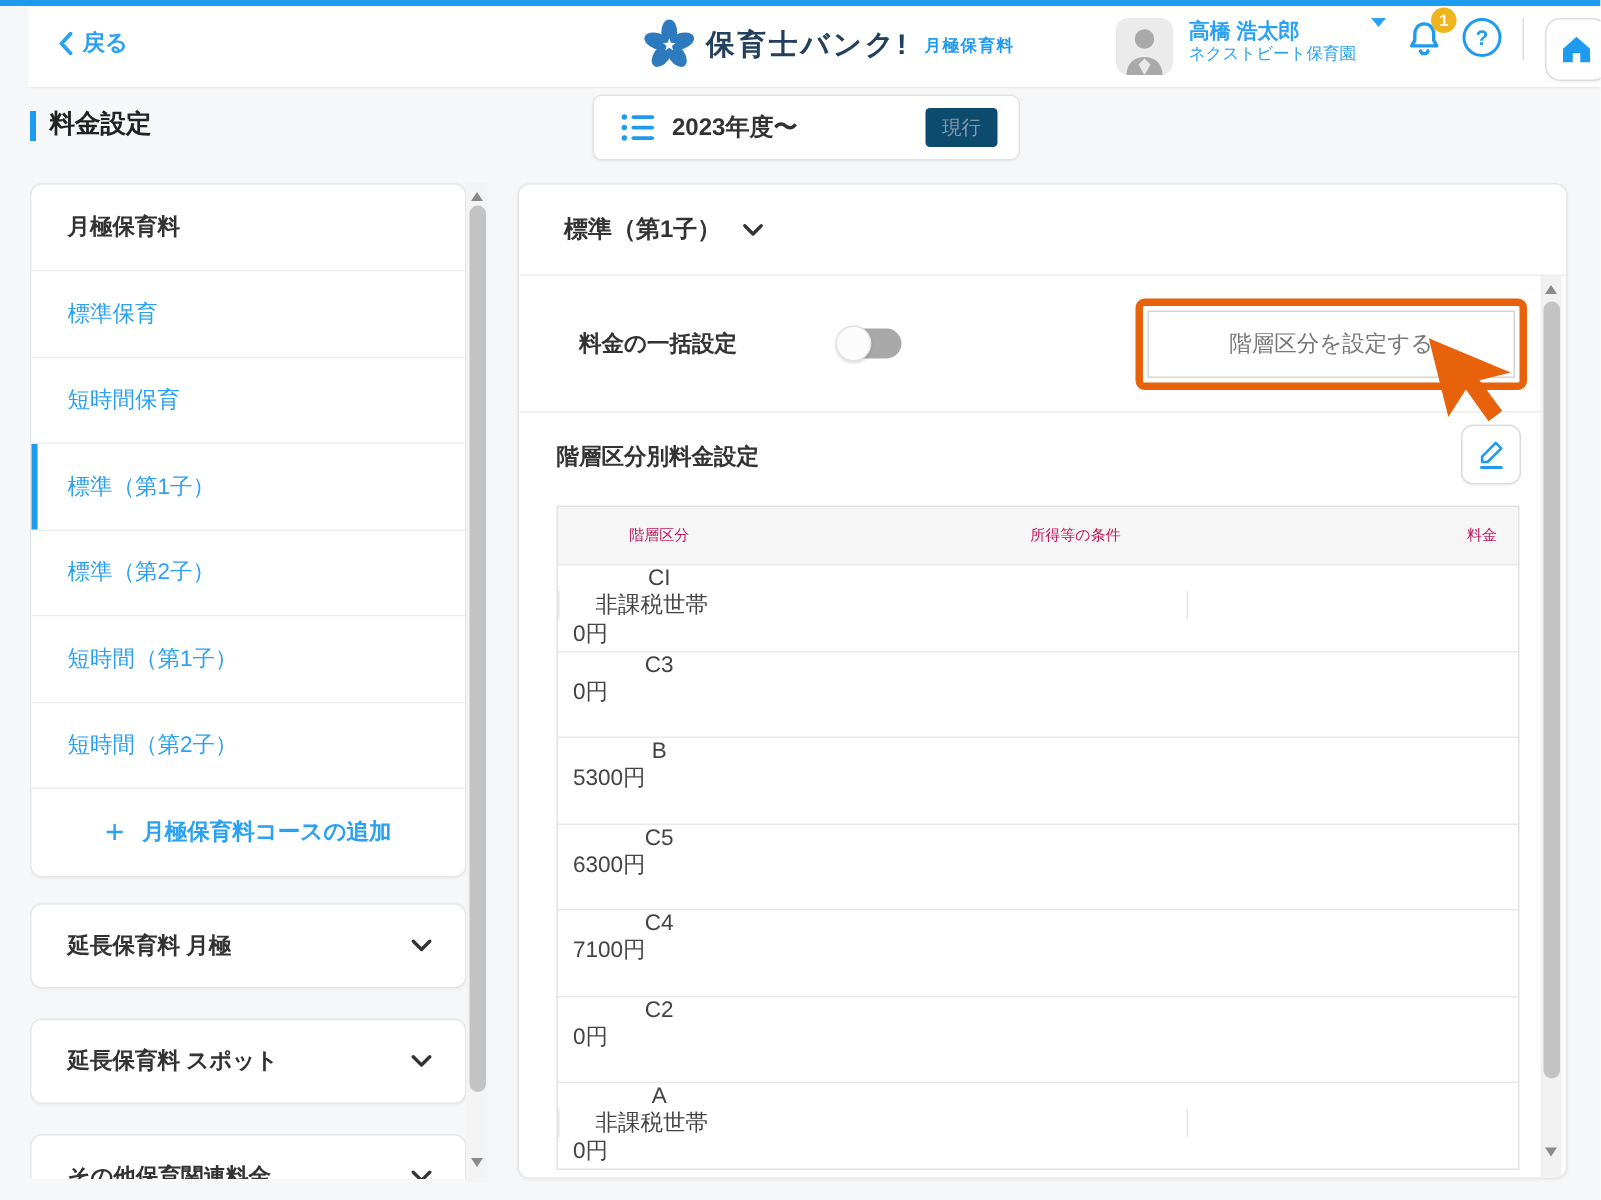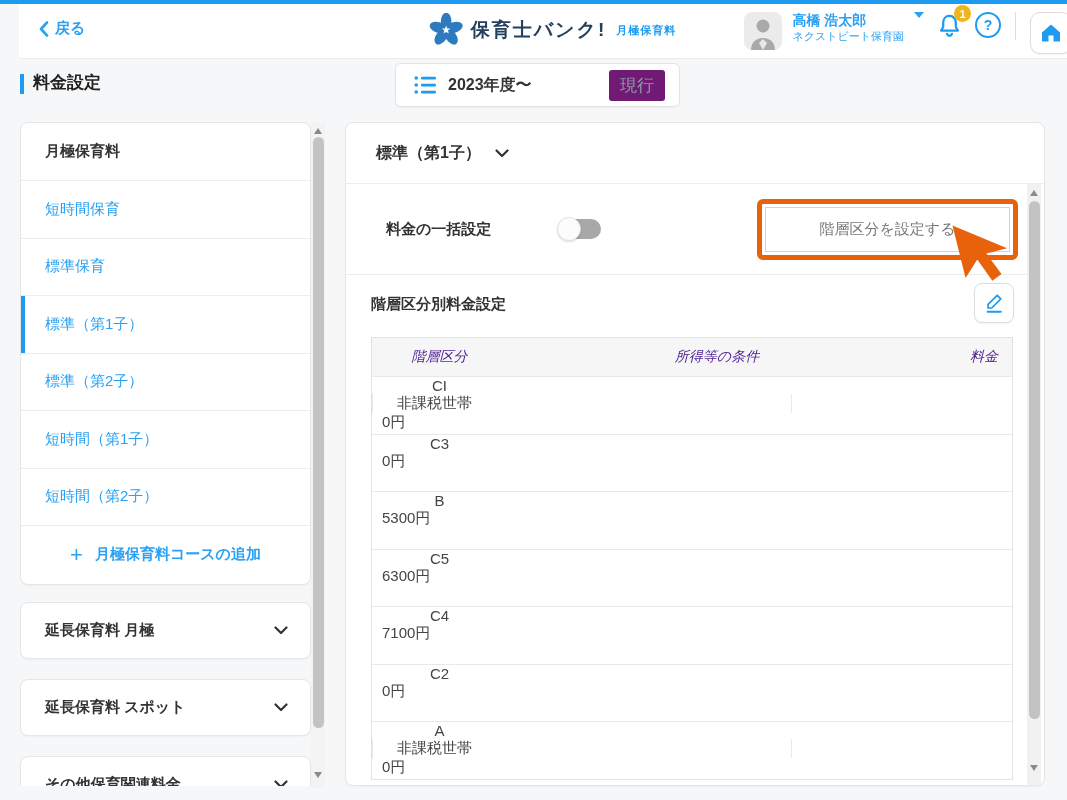--- a/index.html
+++ b/index.html
@@ -25,21 +25,21 @@
   .help-circle { width:26px; height:26px; border-radius:50%; border:2.5px solid var(--accent-blue,#1e9bf0); color:var(--accent-blue,#1e9bf0); font-size:14px; font-weight:bold; display:flex; align-items:center; justify-content:center; cursor:pointer; }
   .head-divider { width:1px; height:28px; background:#ddd; margin:0 14px; }
   .home-btn { width:42px; height:42px; border-radius:10px; border:1px solid #ddd; background:#fff; display:flex; align-items:center; justify-content:center; cursor:pointer; box-shadow:0 1px 2px rgba(0,0,0,.05); }
 
   
   .page-title { position:absolute; left:20px; top:71px; display:flex; align-items:flex-end; gap:9px; }
   .page-title .bar { width:4px; height:20px; background:var(--accent-blue,#1e9bf0); }
   .page-title h1 { font-size:17px; font-weight:bold; color:#222; }
   .year-card { position:absolute; left:395px; top:63px; width:285px; height:44px; background:#fff; border:1px solid #e3e3e3; border-radius:6px; display:flex; align-items:center; padding:0 14px 0 18px; cursor:pointer; box-shadow:0 1px 2px rgba(0,0,0,.04); }
   .year-label { font-size:16px; font-weight:bold; color:#333; margin-left:12px; }
-  .year-badge { margin-left:auto; background:#701a75; color:#8b9aa7; font-size:17px; padding:4px 11px; border-radius:3px; }
+  .year-badge { margin-left:auto; background:#0c4a6e; color:#8b9aa7; font-size:13px; padding:4px 11px; border-radius:3px; }
 
   
   .sidebar { position:absolute; left:20px; top:122px; width:291px; height:664px; overflow:hidden; }
   .card { background:#fff; border:1px solid #e6e6e6; border-radius:8px; box-shadow:0 1px 2px rgba(0,0,0,.04); }
   .course-card { position:absolute; top:0; left:0; width:100%; }
   .group-header { height:58px; display:flex; align-items:center; padding-left:24px; font-size:15px; font-weight:bold; color:#333; border-bottom:1px solid #ededed; }
   .side-item { position:relative; height:57.5px; display:flex; align-items:center; padding-left:24px; font-size:15px; color:var(--link-blue,#2ba1f3); border-bottom:1px solid #ededed; cursor:pointer; background:#fff; }
   .side-item.selected::before { content:""; position:absolute; left:0; top:0; bottom:0; width:4px; background:var(--accent-blue,#1e9bf0); }
   .add-course { height:57.5px; display:flex; align-items:center; justify-content:center; gap:12px; font-size:15px; color:var(--link-blue,#2ba1f3); font-weight:bold; cursor:pointer; }
   .add-course .plus { font-size:22px; font-weight:normal; line-height:1; }
@@ -66,21 +66,21 @@
   .section1-divider { position:absolute; left:0; top:151px; width:683px; border-bottom:1px solid #ececec; }
   .annotate-box { position:absolute; left:411px; top:76px; width:261px; height:61px; border:5px solid var(--highlight-orange,#e8610b); border-radius:6px; background:#fff; }
   .tier-btn { position:absolute; inset:3px; background:#fff; border:1px solid #d4d4d4; color:#777; font-size:15px; display:flex; align-items:center; justify-content:center; cursor:pointer; font-family:inherit; }
   .cursor-arrow { position:absolute; left:612px; top:92px; transform:rotate(-14deg); }
   .tier-table-title { position:absolute; left:25px; top:172px; font-size:15px; font-weight:bold; color:#333; }
   .edit-btn { position:absolute; left:628px; top:160px; width:40px; height:40px; background:#fff; border:1px solid #ddd; border-radius:8px; display:flex; align-items:center; justify-content:center; cursor:pointer; box-shadow:0 1px 2px rgba(0,0,0,.05); }
 
   .fee-table { position:absolute; left:25px; top:214px; width:642px; border:1px solid #e2e2e2; }
   .t-row { display:flex; height:57.5px; border-top:1px solid #e9e9e9;flex-direction:column; }
   .t-head { display:flex; height:38px; background:#f6f6f7; }
-  .t-head > div { font-size:14px; color:#4c1d95; display:flex; align-items:center;font-style:italic; }
+  .t-head > div { font-size:10px; color:#be185d; display:flex; align-items:center; }
   .col-tier  { width:135px; justify-content:center; }
   .col-cond  { width:420px; justify-content:center; border-left:1px solid #e9e9e9; border-right:1px solid #e9e9e9; }
   .col-fee   { width:85px; justify-content:flex-end; padding-right:14px; }
   .t-row > div { font-size:15px; color:#444; display:flex; align-items:center; }
   .cell-tier { width:135px; justify-content:center; }
   .cell-cond { width:420px; padding-left:24px; border-left:1px solid #e9e9e9; border-right:1px solid #e9e9e9; }
   .cell-fee  { width:85px; padding-left:10px; }
   .t-head .col-cond, .t-head .col-fee { border-color:transparent; }
 </style>
 </head>
@@ -165,25 +165,25 @@
     </svg>
     <span class="year-label">2023年度〜</span>
     <span class="year-badge">現行</span>
   </div>
 
   <aside class="sidebar">
     <div class="card course-card">
       <div class="group-header">月極保育料</div>
       <div>
   <div class="side-item">
+    <span>標準保育</span>
+  </div>
+
+  <div class="side-item">
     <span>短時間保育</span>
-  </div>
-
-  <div class="side-item">
-    <span>標準保育</span>
   </div>
 
   <div class="side-item selected">
     <span>標準（第1子）</span>
   </div>
 
   <div class="side-item">
     <span>標準（第2子）</span>
   </div>
 

